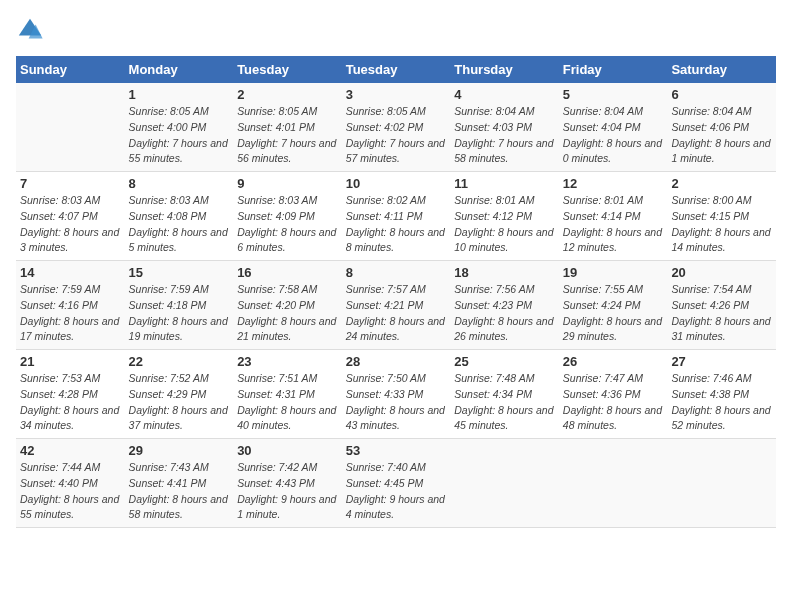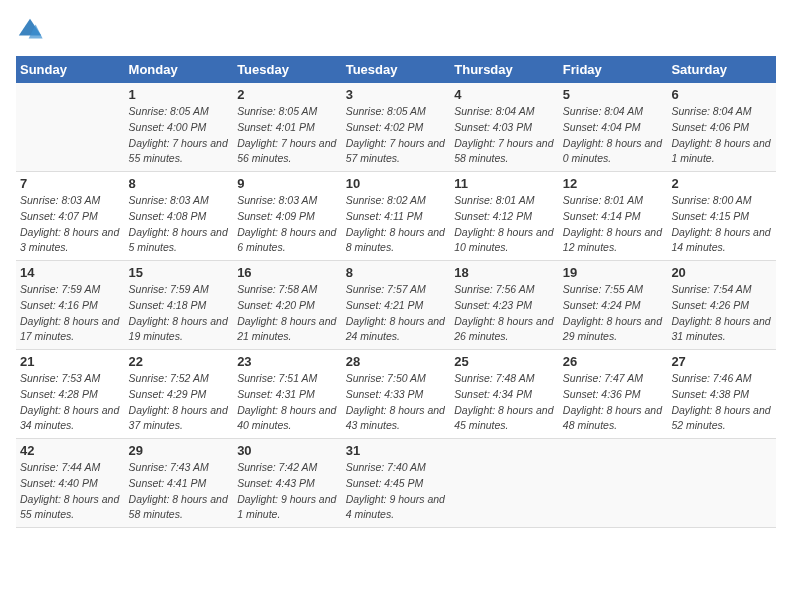--- a/index.html
+++ b/index.html
@@ -306,21 +306,21 @@
           Sunrise: 7:43 AM<br>Sunset: 4:41 PM<br>Daylight: 8 hours and 58 minutes.
         </div>
         </td>
         <td>
           <span class="day-number">30</span>
         <div class="day-info">
           Sunrise: 7:42 AM<br>Sunset: 4:43 PM<br>Daylight: 9 hours and 1 minute.
         </div>
         </td>
         <td>
-          <span class="day-number">31</span>
+          <span class="day-number">53</span>
         <div class="day-info">
           Sunrise: 7:40 AM<br>Sunset: 4:45 PM<br>Daylight: 9 hours and 4 minutes.
         </div>
         </td>
         <td></td>
         <td></td>
         <td></td>
       </tr>
     </tbody>
 </table>

